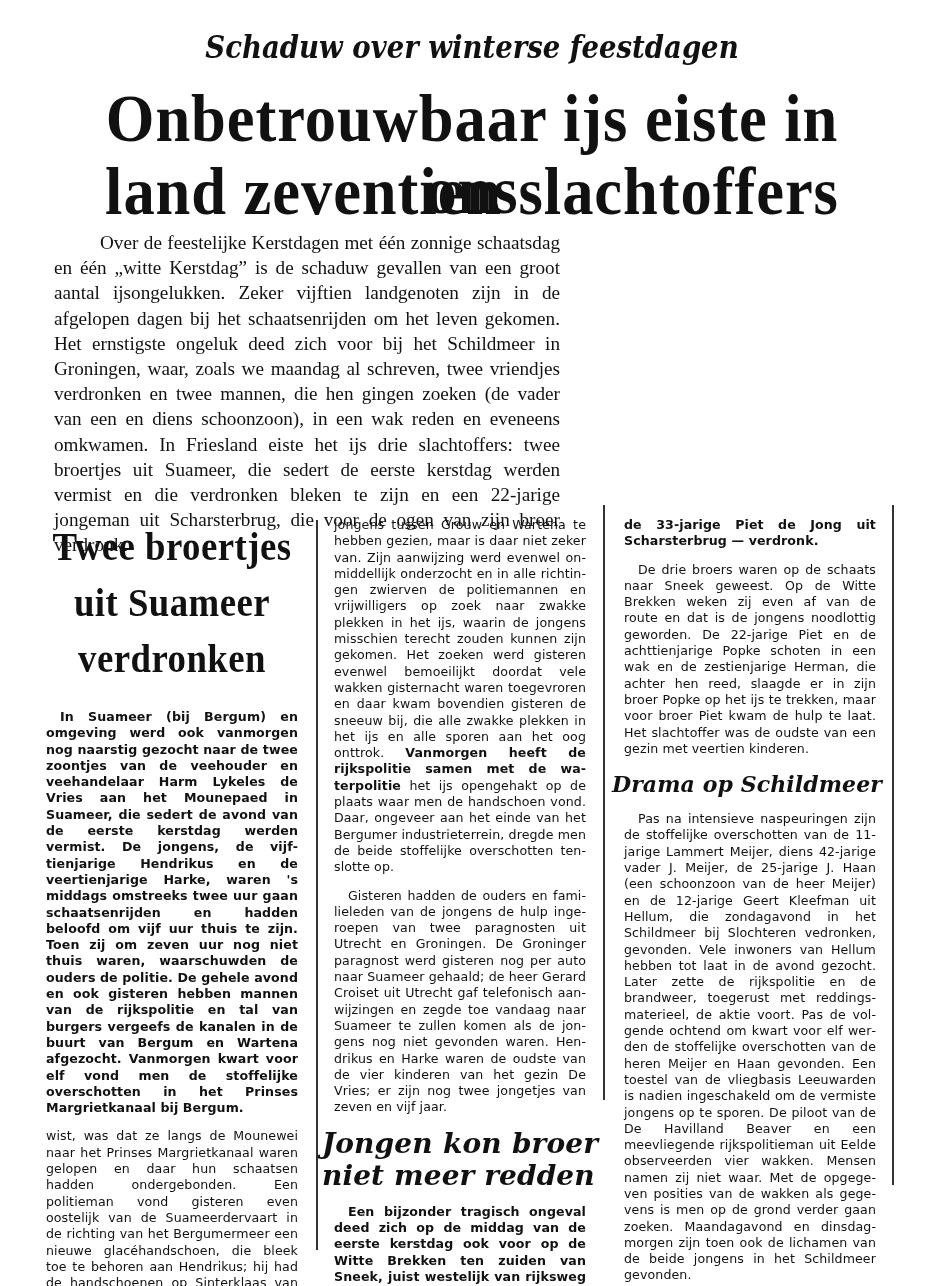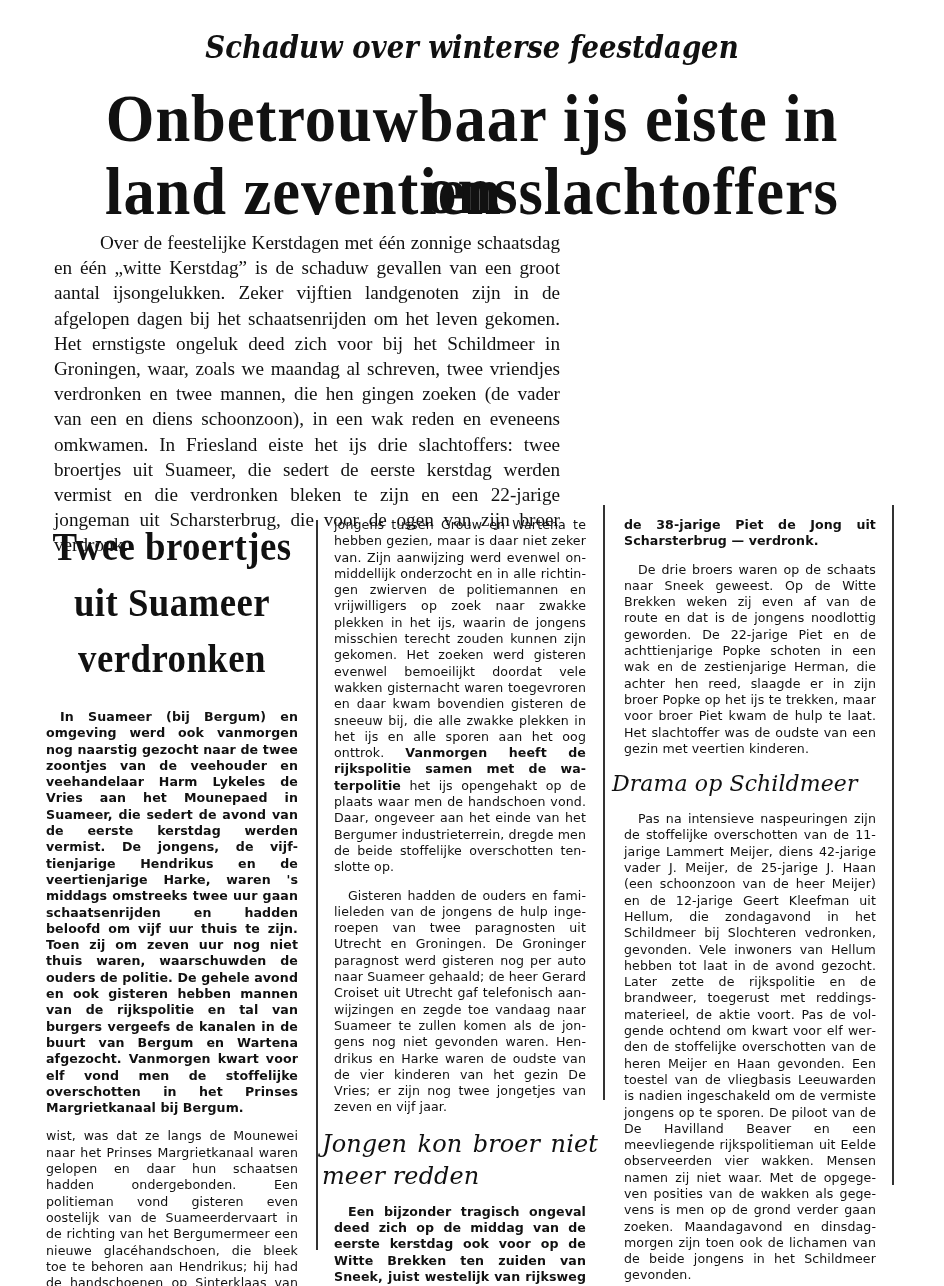--- a/index.html
+++ b/index.html
@@ -15,21 +15,21 @@
   .lead p { margin:16px; text-indent:46px; }
   .col { position:absolute; top:505px; font-family:"DejaVu Sans", sans-serif; font-size:12.6px; line-height:16.3px; text-align:justify; letter-spacing:0.1px; }
   .col p { margin:12px; text-indent:14px; hyphens:manual; }
   .col p.noindent { text-indent:0; }
   .col .b { font-weight:bold; }
   .c1 { left:34px; width:276px; }
   .c2 { left:322px; width:276px; top:505px; }
   .c3 { left:612px; width:276px; top:505px; }
   .vrule { position:absolute; width:2px; background:#333; }
   .sub1 { font-family:"Liberation Serif", serif; font-weight:bold; font-size:40px; line-height:56px; text-align:center; margin:14px 0 22px 0; letter-spacing:0.5px; transform:scaleX(0.92); }
-  .sub-ital { font-family:"DejaVu Serif", serif; font-weight:normal; font-style:italic; font-size:22px; line-height:30px; margin:10px 0 8px 0; text-indent:0; }
+  .sub-ital { font-family:"DejaVu Serif", serif; font-weight:bold; font-style:italic; font-size:22px; line-height:30px; margin:10px 0 8px 0; text-indent:0; }
   .see { text-align:right; font-weight:bold; margin-top:8px;font-style:italic; }
 </style>
 </head>
 <body>
 
 <div class="kicker">Schaduw over winterse feestdagen</div>
 <div class="headline h1">Onbetrouwbaar ijs eiste in ons</div>
 <div class="headline h2">land zeventien slachtoffers</div>
 
 <div class="lead">
@@ -46,23 +46,23 @@
     <div>uit Suameer</div>
     <div>verdronken</div>
   </div>
   <p class="b">In Suameer (bij Bergum) en omgeving werd ook vanmorgen nog naarstig ge­zocht naar de twee zoontjes van de vee­houder en veehandelaar Harm Lykeles de Vries aan het Mounepaed in Suameer, die sedert de avond van de eerste kerst­dag werden vermist. De jongens, de vijf­tienjarige Hendrikus en de veertienjari­ge Harke, waren 's middags omstreeks twee uur gaan schaatsenrijden en had­den beloofd om vijf uur thuis te zijn. Toen zij om zeven uur nog niet thuis waren, waarschuwden de ouders de po­litie. De gehele avond en ook gisteren hebben mannen van de rijkspolitie en tal van burgers vergeefs de kanalen in de buurt van Bergum en Wartena afge­zocht. Vanmorgen kwart voor elf vond men de stoffelijke overschotten in het Prinses Margrietkanaal bij Bergum.</p>
   <p class="noindent" style="margin-top:6px;">wist, was dat ze langs de Mounewei naar het Prinses Margrietkanaal waren gelo­pen en daar hun schaatsen hadden onder­gebonden. Een politieman vond gisteren even oostelijk van de Suameerdervaart in de richting van het Bergumermeer een nieuwe glacéhandschoen, die bleek toe te behoren aan Hendrikus; hij had de handschoenen op Sinterklaas van zijn ouders gekregen. De chefmonteur van de Thermochemische fabriek te Sua­meer, de heer W. Jansma, meende de</p>
 </div>
 
 <div class="col c2">
   <p class="noindent"><span>jongens tussen Grouw en Wartena te hebben gezien, maar is daar niet zeker van. Zijn aanwijzing werd evenwel on­middellijk onderzocht en in alle richtin­gen zwierven de politiemannen en vrijwil­ligers op zoek naar zwakke plekken in het ijs, waarin de jongens misschien te­recht zouden kunnen zijn gekomen. Het zoeken werd gisteren evenwel bemoei­lijkt doordat vele wakken gisternacht waren toegevroren en daar kwam boven­dien gisteren de sneeuw bij, die alle zwakke plekken in het ijs en alle spo­ren aan het oog onttrok.</span> <span class="b">Vanmorgen heeft de rijkspolitie samen met de wa­terpolitie</span> <span>het ijs opengehakt op de plaats waar men de handschoen vond. Daar, ongeveer aan het einde van het Bergumer industrieterrein, dregde men de beide stoffelijke overschotten ten­slotte op.</span></p>
   <p>Gisteren hadden de ouders en fami­lieleden van de jongens de hulp inge­roepen van twee paragnosten uit Utrecht en Groningen. De Groninger paragnost werd gisteren nog per auto naar Suameer gehaald; de heer Gerard Croiset uit Utrecht gaf telefonisch aan­wijzingen en zegde toe vandaag naar Suameer te zullen komen als de jon­gens nog niet gevonden waren. Hen­drikus en Harke waren de oudste van de vier kinderen van het gezin De Vries; er zijn nog twee jongetjes van zeven en vijf jaar.</p>
-  <div class="sub-ital" style="font-size:24px; line-height:32px;">Jongen kon broer niet meer redden</div>
+  <div class="sub-ital" style="font-size:28px; line-height:32px;">Jongen kon broer niet meer redden</div>
   <p class="b">Een bijzonder tragisch ongeval deed zich op de middag van de eerste kerst­dag ook voor op de Witte Brekken ten zuiden van Sneek, juist westelijk van rijksweg 43 ter hoogte van Oppenhuizen. Daar reden twee broers uit Scharster­brug in een wak; de derde broer slaag­de er in, een van hen te redden, maar kon niet verhinderen, dat de andere —</p>
 </div>
 
 <div class="col c3">
-  <p class="noindent b">de 38-jarige Piet de Jong uit Scharster­brug — verdronk.</p>
+  <p class="noindent b">de 33-jarige Piet de Jong uit Scharster­brug — verdronk.</p>
   <p>De drie broers waren op de schaats naar Sneek geweest. Op de Witte Brek­ken weken zij even af van de route en dat is de jongens noodlottig geworden. De 22-jarige Piet en de achttienjarige Popke schoten in een wak en de zes­tienjarige Herman, die achter hen reed, slaagde er in zijn broer Popke op het ijs te trekken, maar voor broer Piet kwam de hulp te laat. Het slachtoffer was de oudste van een gezin met veer­tien kinderen.</p>
   <div class="sub-ital">Drama op Schildmeer</div>
   <p>Pas na intensieve naspeuringen zijn de stoffelijke overschotten van de 11-jarige Lammert Meijer, diens 42-jari­ge vader J. Meijer, de 25-jarige J. Haan (een schoonzoon van de heer Meijer) en de 12-jarige Geert Kleef­man uit Hellum, die zondagavond in het Schildmeer bij Slochteren vedron­ken, gevonden. Vele inwoners van Hellum hebben tot laat in de avond gezocht. Later zette de rijkspolitie en de brandweer, toegerust met reddings­materieel, de aktie voort. Pas de vol­gende ochtend om kwart voor elf wer­den de stoffelijke overschotten van de heren Meijer en Haan gevonden. Een toestel van de vliegbasis Leeuwar­den is nadien ingeschakeld om de ver­miste jongens op te sporen. De piloot van de De Havilland Beaver en een meevliegende rijkspolitieman uit Eel­de observeerden vier wakken. Mensen namen zij niet waar. Met de opgege­ven posities van de wakken als gege­vens is men op de grond verder gaan zoeken. Maandagavond en dinsdag­morgen zijn toen ook de lichamen van de beide jongens in het Schildmeer gevonden.</p>
   <div class="see">(Zie ook pag. 3)</div>
 </div>
 
 </body></html>

